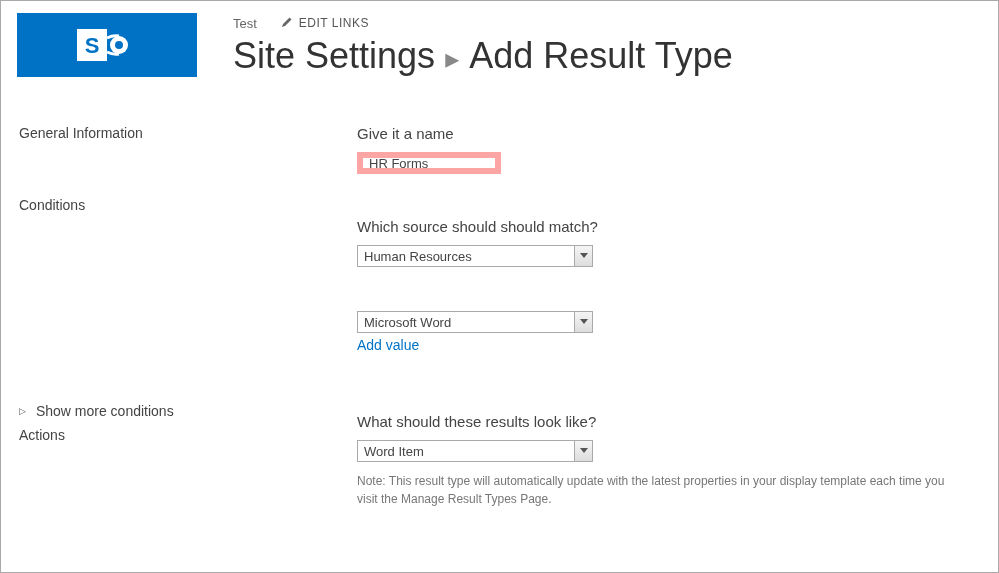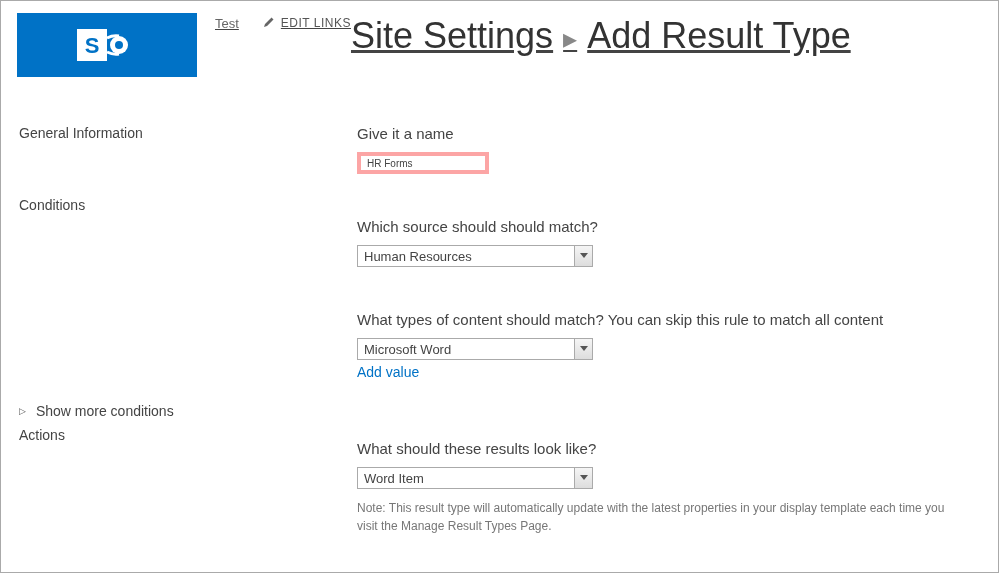--- a/index.html
+++ b/index.html
@@ -23,24 +23,23 @@
     width: 180px;
     height: 64px;
     background: #0072c6;
     display: flex;
     align-items: center;
     justify-content: center;
     flex-shrink: 0;
   }
   .logo-tile svg { width: 64px; height: 44px; }
   .header-right {
-    padding-left: 18px;
-    display: flex;
-    flex-direction: row;
-    text-decoration: underline;
+    padding-left: 36px;
+    display: flex;
+    flex-direction: column;
   }
   .top-row {
     display: flex;
     align-items: center;
     gap: 24px;
     height: 20px;
     color: #666;
     font-size: 13px;
   }
   .edit-links {
@@ -101,26 +100,26 @@
     flex: 1;
     padding-right: 30px;
   }
   .field-block { margin-bottom: 44px; }
   .field-label {
     font-size: 15px;
     color: #444;
     margin-bottom: 10px;
   }
   input[type="text"].txt {
-    border: 4px solid #fca5a5;
+    border: 6px solid #fca5a5;
     padding: 3px 6px;
-    font-size: 10px;
+    font-size: 13px;
     font-family: inherit;
     color: #444;
-    width: 132px;
+    width: 144px;
     height: 22px;
   }
   .dropdown {
     display: inline-flex;
     align-items: stretch;
     border: 1px solid #aaa;
     height: 22px;
     width: 236px;
     background: #fff;
     cursor: pointer;
@@ -214,21 +213,20 @@
         <span class="dd-text">Human Resources</span>
         <span class="dd-btn">
           <svg viewBox="0 0 8 6">
               <path d="M0 0 L8 0 L4 5 Z" fill="#555"></path>
             </svg>
         </span>
       </div>
     </div>
 
     <div class="field-block" style="margin-bottom:60px;">
-      <div class="field-label">What types of content should match? You can skip this rule to match all content</div>
       <div class="dropdown">
         <span class="dd-text">Microsoft Word</span>
         <span class="dd-btn">
           <svg viewBox="0 0 8 6">
               <path d="M0 0 L8 0 L4 5 Z" fill="#555"></path>
             </svg>
         </span>
       </div>
       <div><span class="link">Add value</span></div>
     </div>

